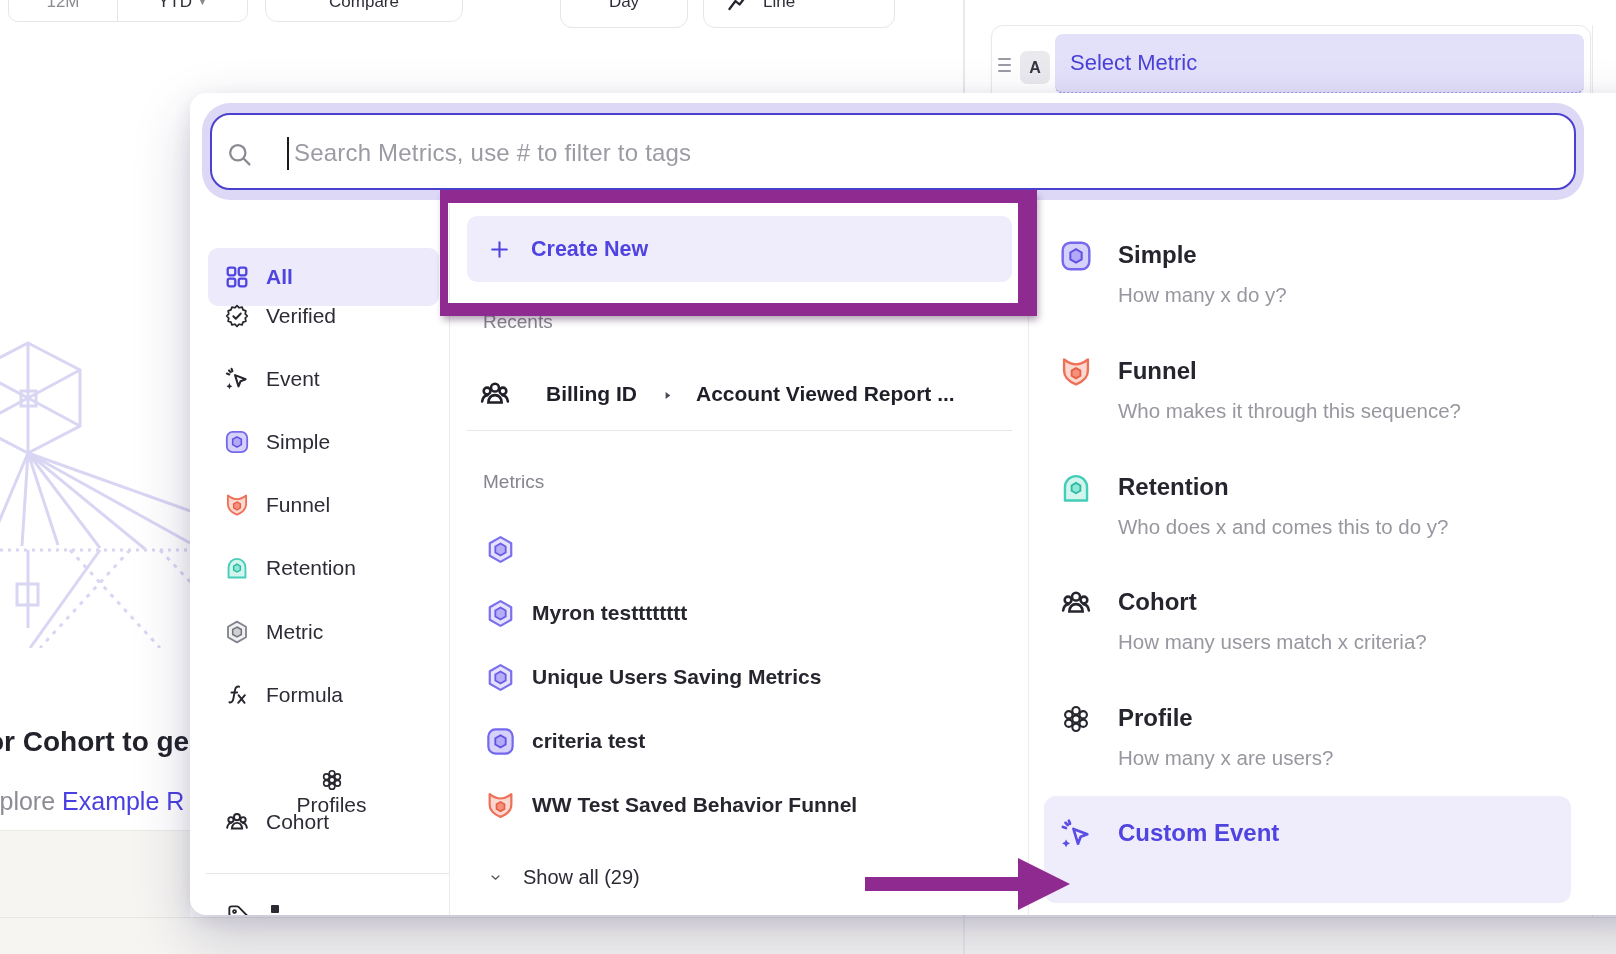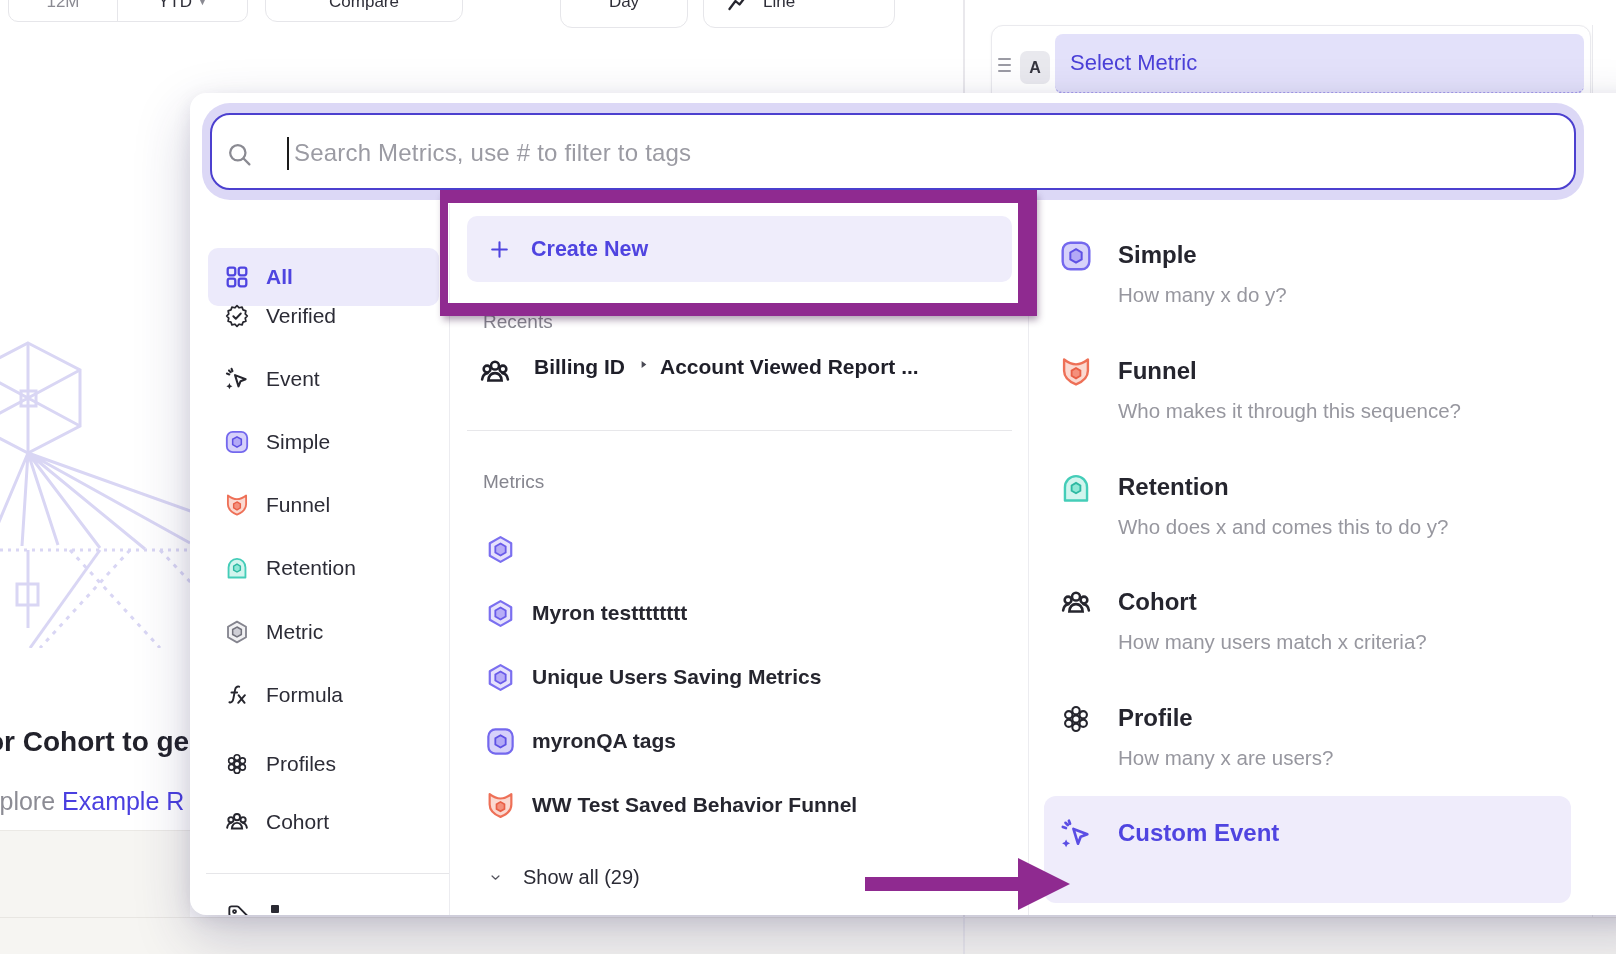--- a/index.html
+++ b/index.html
@@ -46,21 +46,21 @@
   #sb-bottom-divider{left:16px;top:780px;width:243px;height:1px;background:#e6e6e9;}
   #sb-partial{left:34px;top:808px;width:200px;height:40px;}
   #sb-partial .ic{width:25px;height:25px;color:#26262e;position:absolute;left:2px;top:2px;}
   #sb-partial .frag{position:absolute;left:47px;top:4px;width:8px;height:8px;background:#2a2a33;border-radius:1px;}
   #create-btn{left:277px;top:123px;width:545px;height:66px;border-radius:10px;background:#efedfb;display:flex;align-items:center;padding-left:20px;gap:19px;color:#4f44e0;}
   #create-btn .ic{width:25px;height:25px;}
   #create-btn .lbl{font-size:21.5px;font-weight:600;}
   .sec-label{position:absolute;left:293px;font-size:19px;font-weight:500;color:#85858e;}
   #recents-label{top:218px;}
   #metrics-label{top:378px;}
-  #billing-row{left:288px;top:262px;width:534px;height:58px;display:flex;align-items:flex-start;gap:4px;}
+  #billing-row{left:288px;top:272px;width:534px;height:58px;display:flex;align-items:center;gap:16px;}
   #billing-row .ic{width:34px;height:34px;color:#1f1f29;flex:none;}
   #billing-row .t1{margin-left:18px;font-size:21px;font-weight:600;color:#1f1f29;white-space:nowrap;}
   #billing-row .sep{width:15px;height:15px;margin:2px 5px 0 7px;color:#4a4a55;flex:none;}
   #billing-row .t2{font-size:21px;font-weight:600;color:#1f1f29;white-space:nowrap;}
   #mid-divider{left:277px;top:337px;width:545px;height:1px;background:#e7e7ea;}
   .m-row{position:absolute;left:295px;width:527px;height:46px;display:flex;align-items:center;}
   .m-row .ic{width:31px;height:31px;flex:none;}
   .m-row .lbl{margin-left:16px;font-size:21px;font-weight:600;color:#26262f;white-space:nowrap;}
   #show-all{left:298px;top:763px;width:300px;height:42px;display:flex;align-items:center;color:#2b2b35;}
   #show-all .ic{width:15px;height:15px;color:#55555e;}
@@ -214,21 +214,21 @@
         <div class="sb-row" style="top: 573px;">
           <svg class="ic " viewBox="0 0 24 24">
             <g fill="none" stroke="currentColor" stroke-width="1.8" stroke-linecap="round">
               <path d="M14 4.3c-2.2-.6-3.4.9-3.8 3L8.6 15.6c-.4 2.1-1.5 3.7-3.6 3.1"></path>
               <path d="M6.9 9.6h5.2"></path>
               <path d="M13.4 12.2l5.6 7M19.3 12.2l-6.2 7"></path>
             </g>
           </svg>
           <span class="sb-label">Formula</span>
         </div>
-        <div class="sb-row" style="top: 642px;">
+        <div class="sb-row" style="top: 674px; flex-direction: column;">
           <svg class="ic " viewBox="0 0 24 24">
             <g fill="none" stroke="currentColor" stroke-width="1.5">
               <circle cx="12" cy="12" r="2.6"></circle>
               <circle cx="12" cy="6.1" r="2.6"></circle>
               <circle cx="17.1" cy="9" r="2.6"></circle>
               <circle cx="17.1" cy="15" r="2.6"></circle>
               <circle cx="12" cy="17.9" r="2.6"></circle>
               <circle cx="6.9" cy="15" r="2.6"></circle>
               <circle cx="6.9" cy="9" r="2.6"></circle>
             </g>
@@ -301,21 +301,21 @@
             <path d="M12 2.4l8.3 4.8v9.6L12 21.6l-8.3-4.8V7.2z" fill="#e6e2fc" stroke="#7b6ff0" stroke-width="1.7" stroke-linejoin="round"></path>
             <path d="M12 7.4l4 2.3v4.6l-4 2.3-4-2.3V9.7z" fill="#b7adf7" stroke="#6a5ce9" stroke-width="1.4"></path>
           </svg>
           <span class="lbl">Unique Users Saving Metrics</span>
         </div>
         <div class="m-row" style="top: 625px;">
           <svg class="ic " viewBox="0 0 24 24">
             <rect x="2.6" y="2.6" width="18.8" height="18.8" rx="5.5" fill="#d6d1fa" stroke="#7468ee" stroke-width="1.7"></rect>
             <path d="M12 7.2l4 2.3v4.9l-4 2.3-4-2.3V9.5z" fill="#b3a9f6" stroke="#5e51e4" stroke-width="1.4"></path>
           </svg>
-          <span class="lbl">myronQA tags</span>
+          <span class="lbl">criteria test</span>
         </div>
         <div class="m-row" style="top: 689px;">
           <svg class="ic " viewBox="0 0 24 24">
             <path d="M3.6 3.2c2.6 2 5.4 3.4 8.4 3.4s5.8-1.4 8.4-3.4v8c0 4.6-3.3 7.6-8.4 9.6-5.1-2-8.4-5-8.4-9.6z" fill="#fbd9d1" stroke="#ee7057" stroke-width="1.7" stroke-linejoin="round"></path>
             <path d="M12 9.2l3.1 1.8v3.7L12 16.5l-3.1-1.8v-3.7z" fill="#f4907c" stroke="#e95f46" stroke-width="1.3"></path>
           </svg>
           <span class="lbl">WW Test Saved Behavior Funnel</span>
         </div>
       </div>
     <div class="abs" id="show-all">

